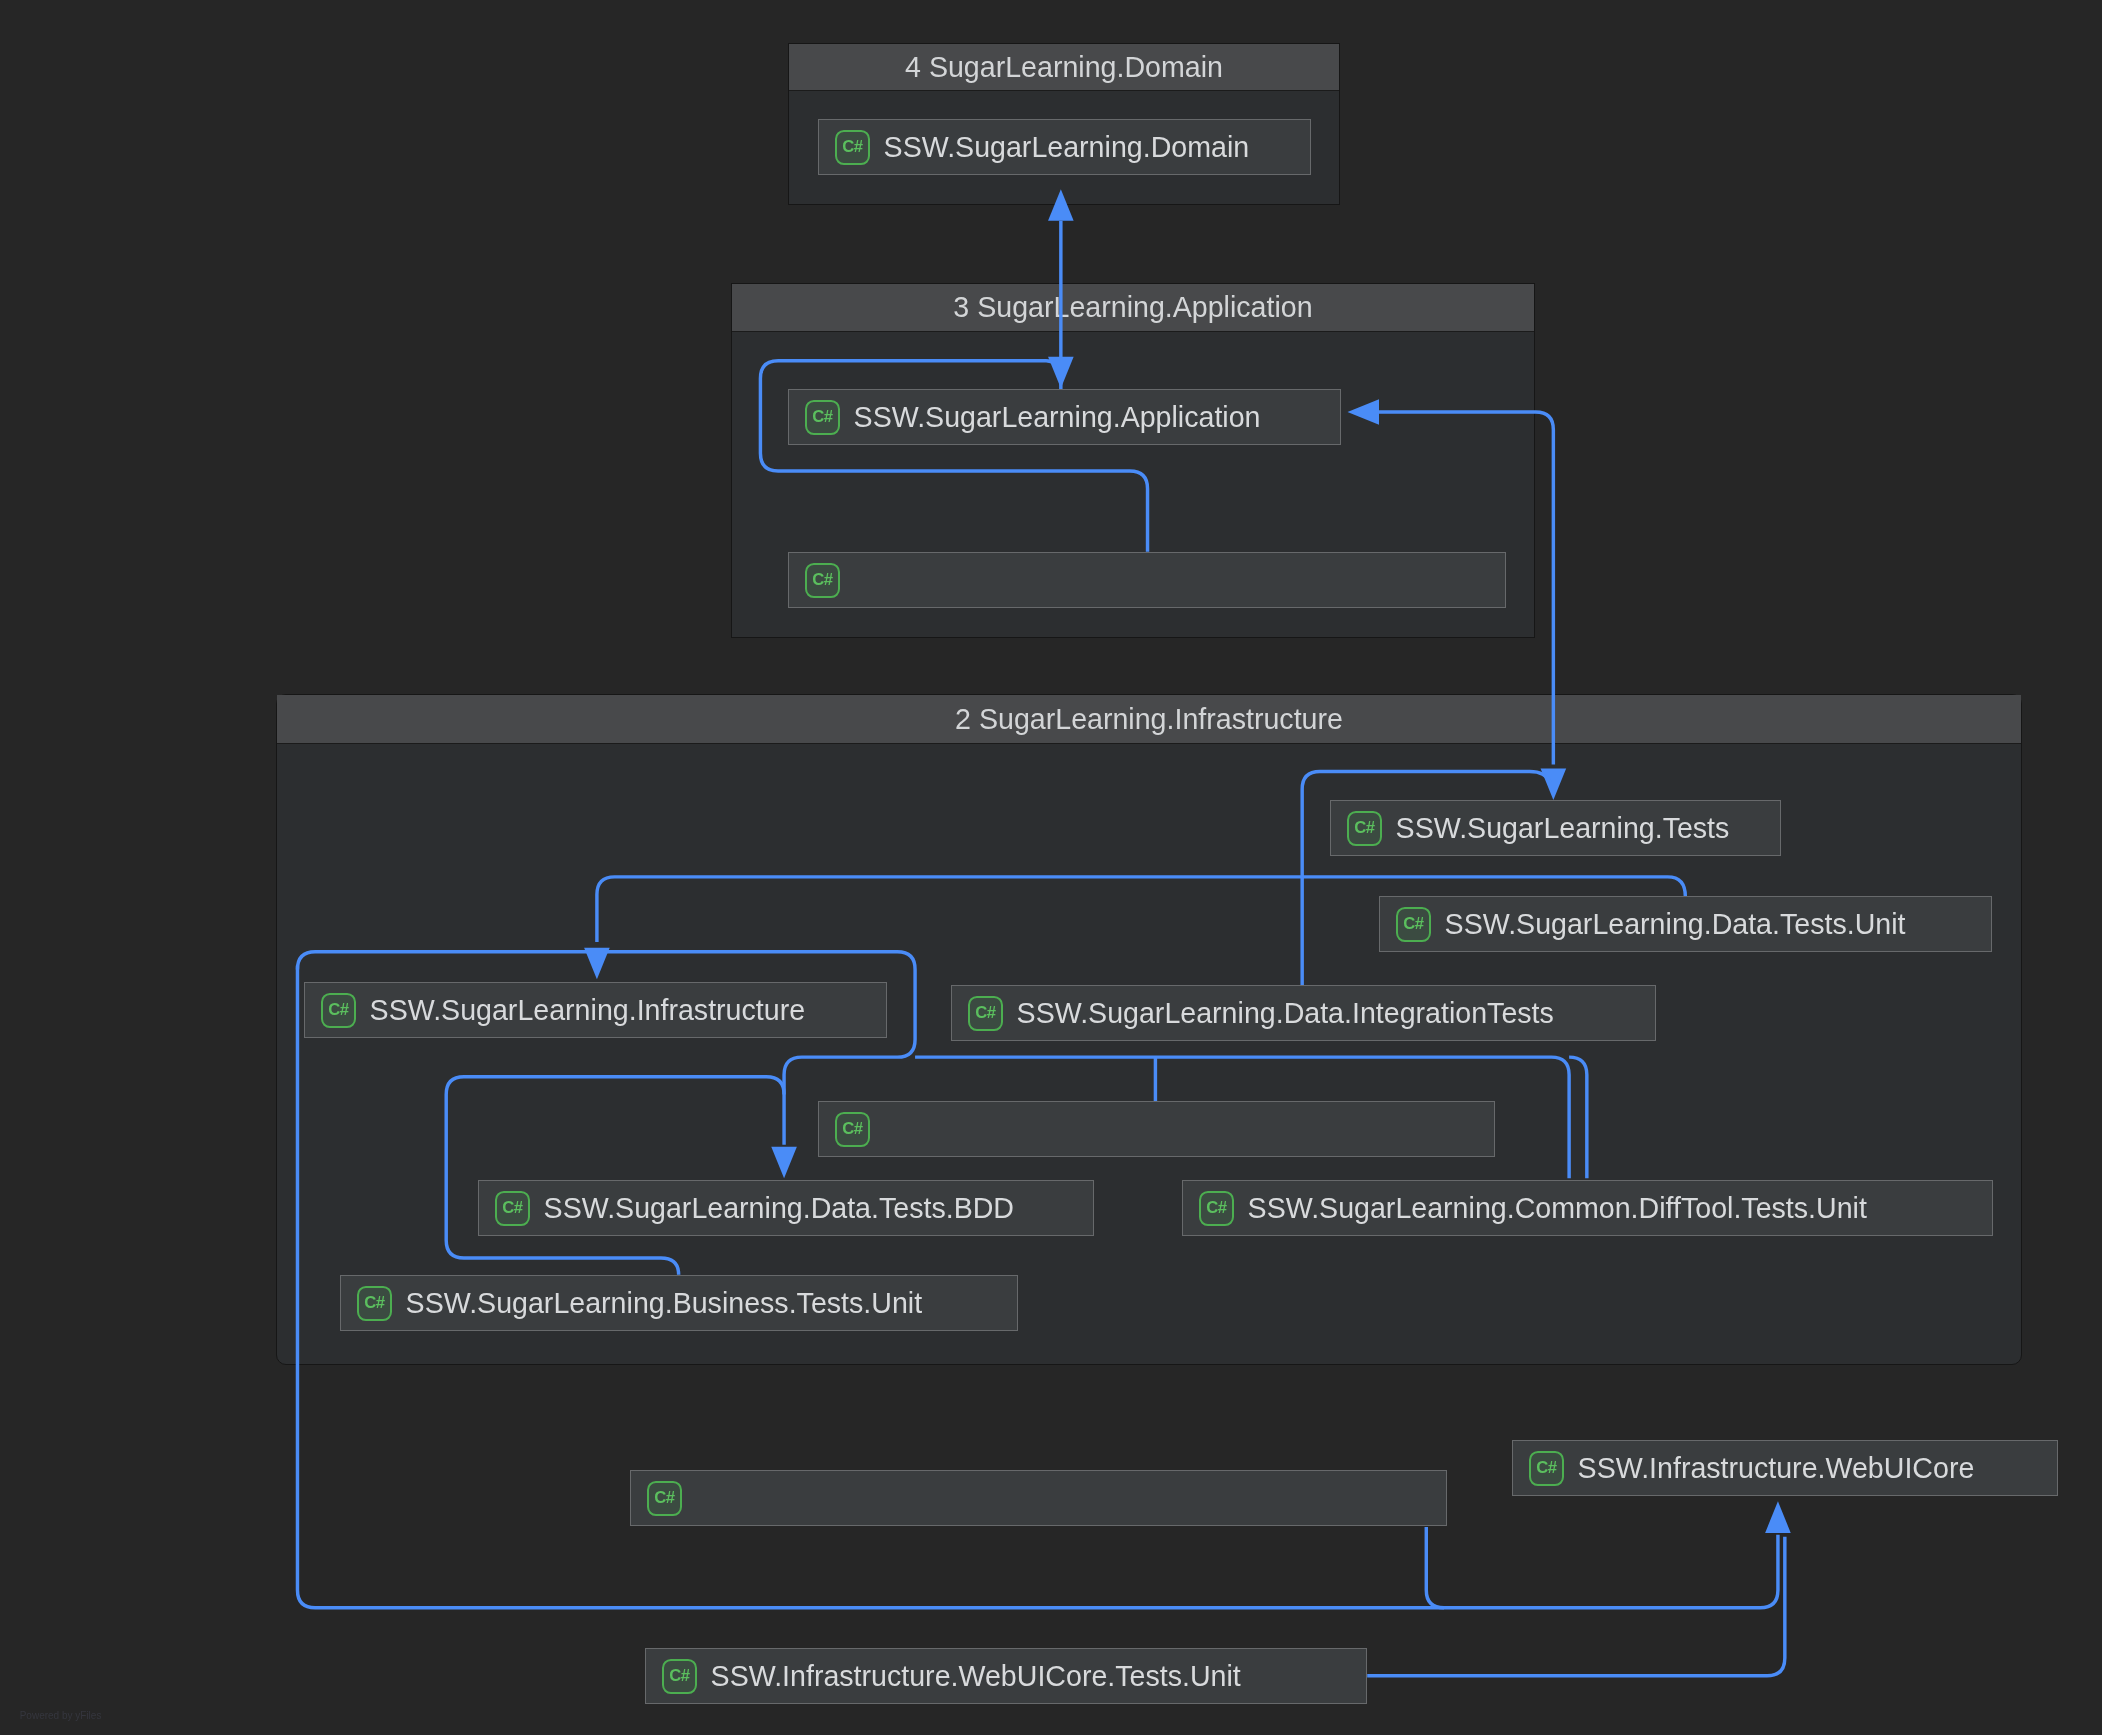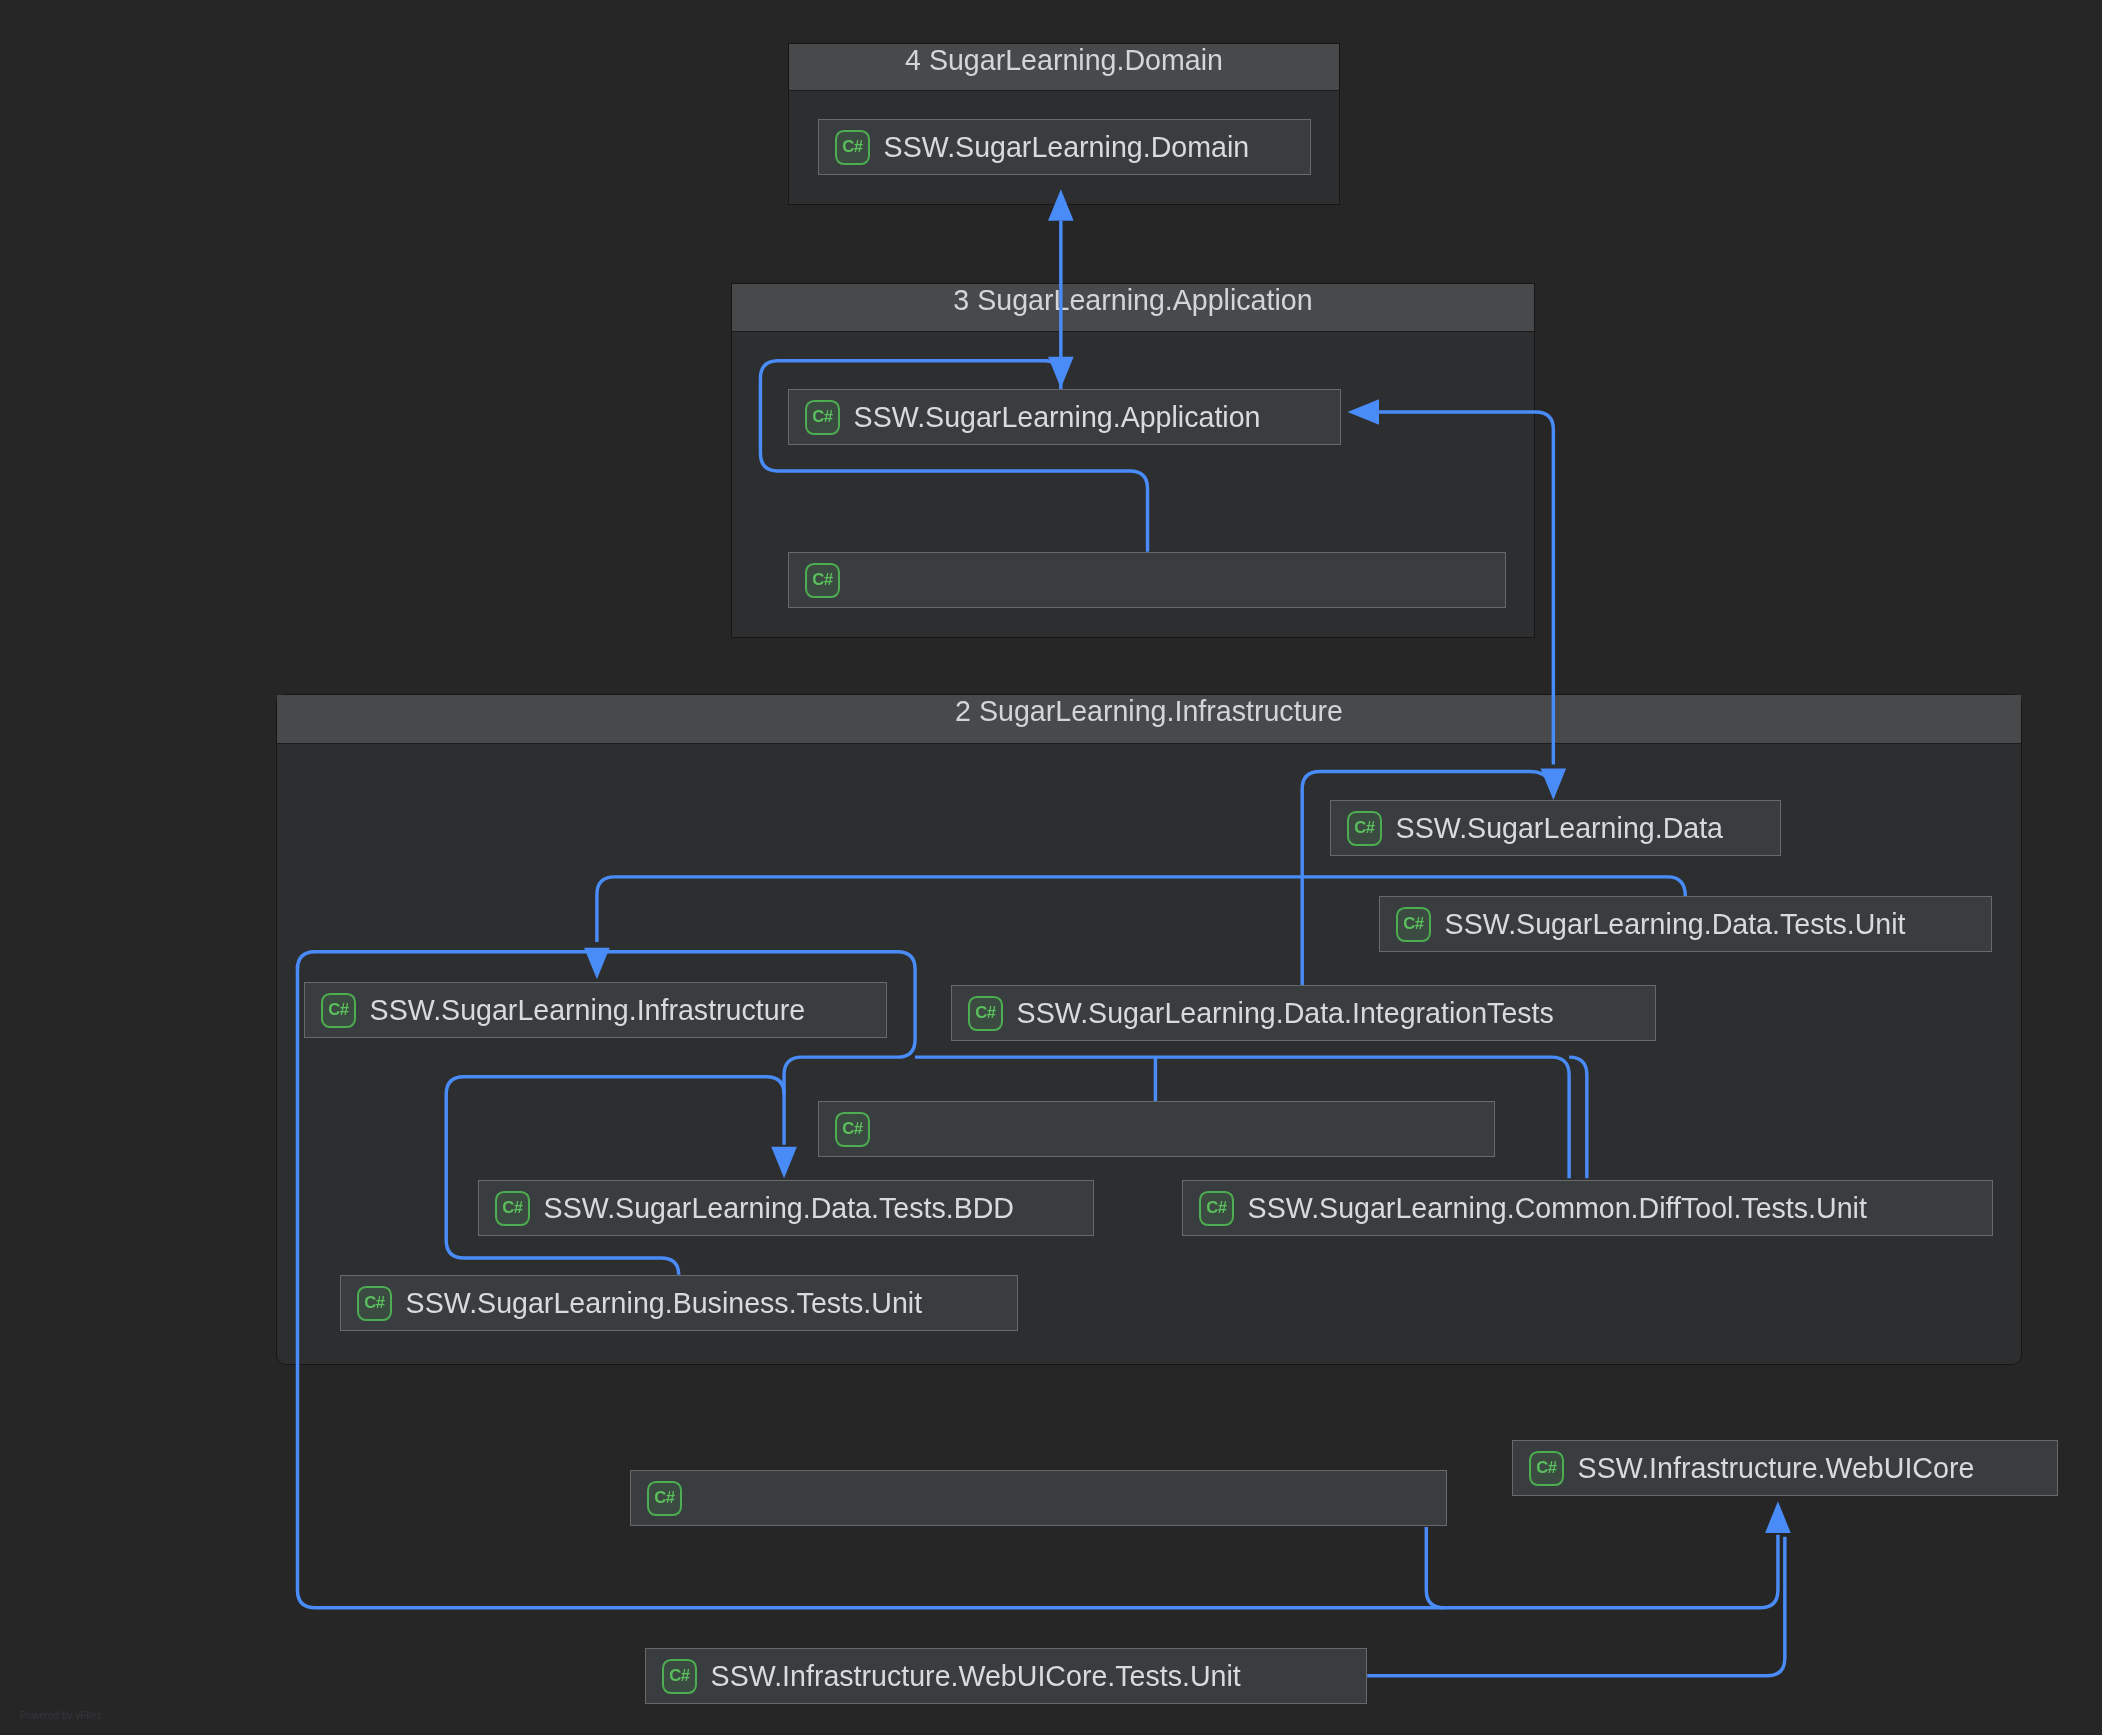--- a/index.html
+++ b/index.html
@@ -1,20 +1,20 @@
 <!DOCTYPE html>
 <html><head>
 <meta charset="utf-8">
 <style>
   html,body{margin:0;padding:0;background:#262626;}
   #canvas{position:relative;width:2102px;height:1736px;background:#262626;overflow:hidden;
           font-family:"Liberation Sans", sans-serif;}
   .group{position:absolute;background:#2c2e30;border:1px solid #161616;box-sizing:border-box;z-index:0;}
   .group-header{position:absolute;left:0;top:0;right:0;background:#48494b;border-bottom:1px solid #1b1b1b;
-          display:flex;align-items:flex-start;justify-content:center;color:#d3d5d7;font-size:28.6px;box-sizing:border-box;}
+          display:flex;align-items:center;justify-content:center;color:#d3d5d7;font-size:28.6px;box-sizing:border-box;}
   .node{position:absolute;height:56px;background:#3a3d3f;border:1px solid #67696b;box-sizing:border-box;
           display:flex;align-items:center;padding:0 15.8px;gap:13.8px;z-index:2;color:#d8dadc;font-size:28.6px;white-space:nowrap;}
   .cs-icon{flex:0 0 auto;width:35px;height:35px;border:2px solid #4cae50;border-radius:8.9px;box-sizing:border-box;
           background:rgba(70,160,75,0.14);color:#5bbf5e;font-size:16.7px;font-weight:bold;letter-spacing:-0.5px;
           display:flex;align-items:center;justify-content:center;}
   #edges{position:absolute;left:0;top:0;z-index:1;}
   #edges path{fill:none;stroke:#4a8cf7;stroke-width:3.5;}
   #edges polygon{fill:#4a8cf7;stroke:none;}
   .watermark{position:absolute;left:19.7px;top:1710px;color:#35363e;font-size:10px;z-index:3;}
 </style>
@@ -80,21 +80,21 @@
   </div>
   <div class="node" style="left:788px;top:389px;width:553px;">
     <span class="cs-icon">C#</span>
     <span>SSW.SugarLearning.Application</span>
   </div>
   <div class="node" style="left:788px;top:552px;width:718px;">
     <span class="cs-icon">C#</span>
   </div>
   <div class="node" style="left:1330px;top:800px;width:451px;">
     <span class="cs-icon">C#</span>
-    <span>SSW.SugarLearning.Data</span>
+    <span>SSW.SugarLearning.Tests</span>
   </div>
   <div class="node" style="left:1379px;top:896px;width:613px;">
     <span class="cs-icon">C#</span>
     <span>SSW.SugarLearning.Data.Tests.Unit</span>
   </div>
   <div class="node" style="left:304px;top:982px;width:583px;">
     <span class="cs-icon">C#</span>
     <span>SSW.SugarLearning.Infrastructure</span>
   </div>
   <div class="node" style="left:951px;top:985px;width:705px;">

